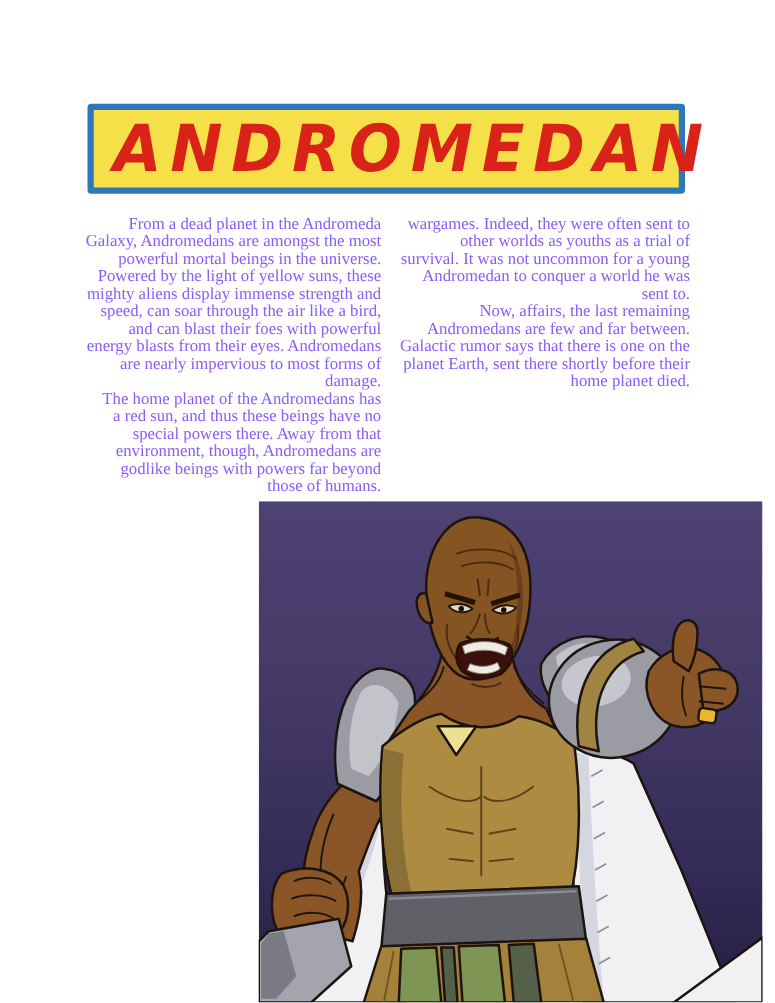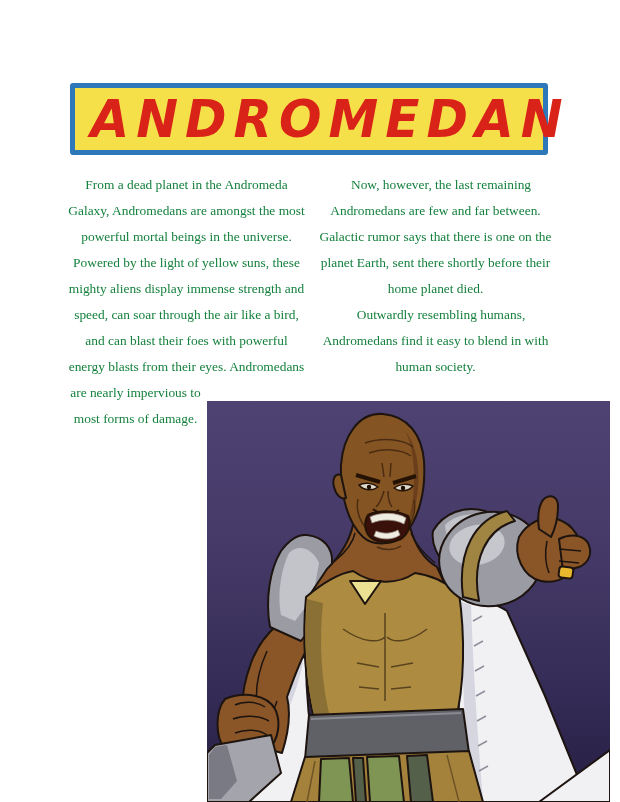--- a/index.html
+++ b/index.html
@@ -11,22 +11,22 @@
     position:absolute; left:70px; top:83px; width:478px; height:72px;
     box-sizing:border-box; background:#f6e04a; border:5px solid #2e77b8;
     border-radius:3px; display:flex; align-items:center; justify-content:center;padding-left:42px;
   }
   .banner-title {
     font-family:"DejaVu Sans", sans-serif; font-style:italic; font-weight:bold;
     font-size:50px; letter-spacing:7px; color:#d92318; white-space:nowrap;
     transform:scaleY(1.04); line-height:1;
   }
   .col {
-    position:absolute; top:172px; font-size:13.4px; line-height:26px;
-    color:#15803d; text-align:center;
+    position:absolute; top:172px; font-size:13.4px; line-height:14px;
+    color:#8b5cf6; text-align:right;
   }
   .col p { margin:0; text-indent:11px; }
   .col p.no-indent { text-indent:0; }
   .col-left  { left:68px;  width:237px; }
   .col-right { left:319px; width:233px; }
   .wrap-sp-top  { float:right; width:0;    height:229px; }
   .wrap-sp-side { float:right; clear:right; width:102px; height:401px; }
   .illustration { position:absolute; left:207px; top:401px; width:403px; height:401px; }
   .illustration svg { display:block; width:403px; height:401px; }
 </style>
@@ -36,25 +36,26 @@
 <div class="page">
 
   <div class="banner">
     <span class="banner-title">ANDROMEDAN</span>
   </div>
 
   <div class="col col-left">
     <div class="wrap-sp-top"></div>
     <div class="wrap-sp-side"></div>
     <p class="no-indent">From a dead planet in the Andromeda Galaxy, Andromedans are amongst the most powerful mortal beings in the universe. Powered by the light of yellow suns, these mighty aliens display immense strength and speed, can soar through the air like a bird, and can blast their foes with powerful energy blasts from their eyes. Andromedans are nearly impervious to most forms of damage.</p>
+    <p>The home planet of the Andromedans has a red sun, and thus these beings have no special powers there. Away from that environment, though, Andromedans are godlike beings with powers far beyond those of humans.</p>
   </div>
 
   <div class="col col-right">
-    <p>Now, however, the last remaining Andromedans are few and far between. Galactic rumor says that there is one on the planet Earth, sent there shortly before their home planet died.</p>
-    <p>Outwardly resembling humans, Andromedans find it easy to blend in with human society.</p>
+    <p class="no-indent">wargames. Indeed, they were often sent to other worlds as youths as a trial of survival. It was not uncommon for a young Andromedan to conquer a world he was sent to.</p>
+    <p>Now, affairs, the last remaining Andromedans are few and far between. Galactic rumor says that there is one on the planet Earth, sent there shortly before their home planet died.</p>
   </div>
 
   <div class="illustration">
     <svg viewBox="0 0 403 401" xmlns="http://www.w3.org/2000/svg">
       <defs>
         <linearGradient id="bg" x1="0" y1="0" x2="0" y2="1">
           <stop offset="0" stop-color="#4e4273"></stop>
           <stop offset="0.4" stop-color="#443966"></stop>
           <stop offset="0.75" stop-color="#332a55"></stop>
           <stop offset="1" stop-color="#261e41"></stop>

